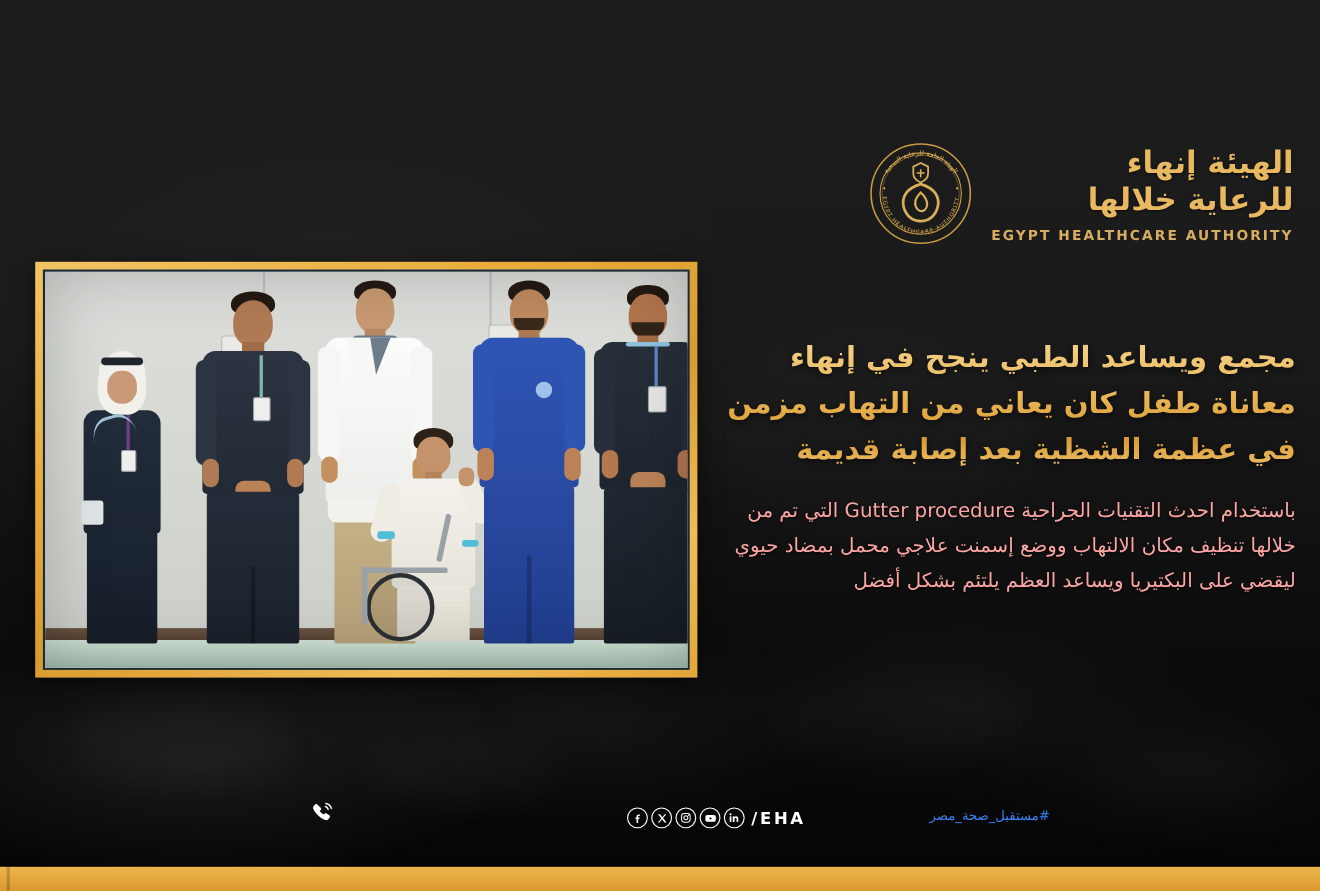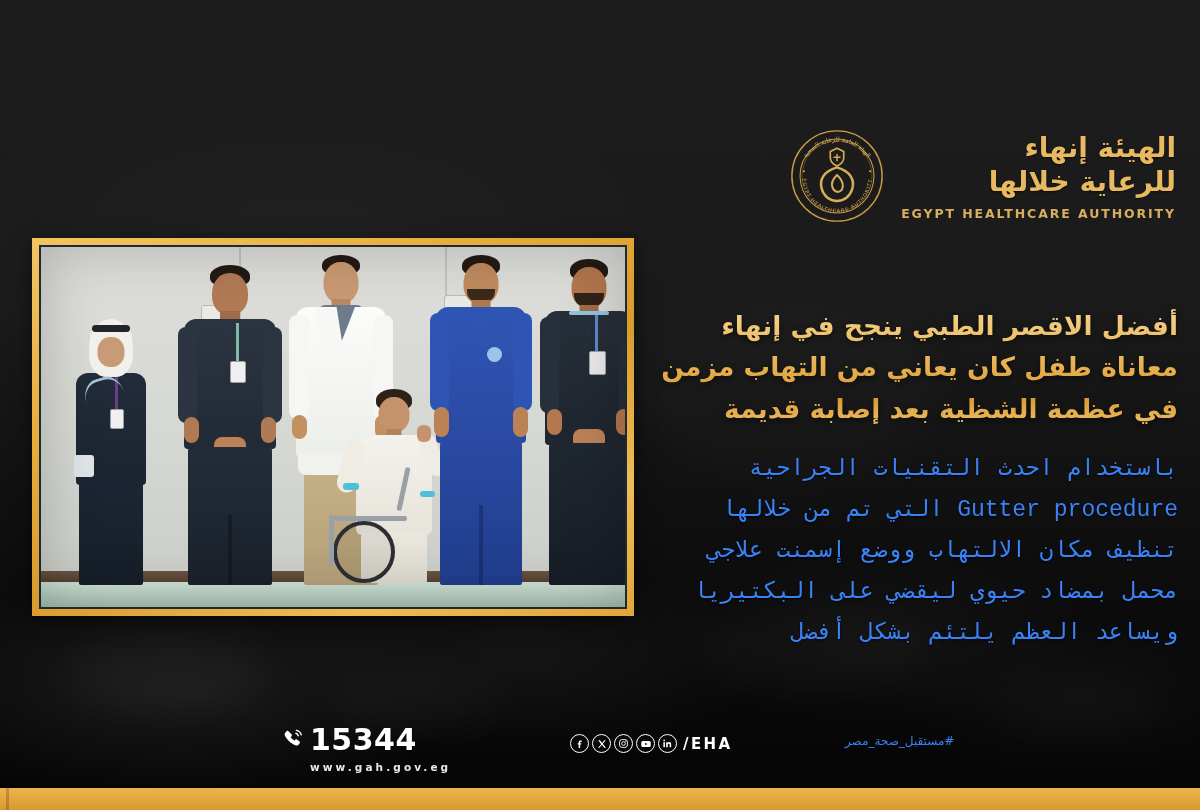--- a/index.html
+++ b/index.html
@@ -144,23 +144,22 @@
     font-size:26.5px; font-weight:800; line-height:1.56;
     letter-spacing:0px;
     background:linear-gradient(180deg,#f6d58d 0%,#e9b455 45%,#d99a31 75%,#f0c470 100%);
     -webkit-background-clip:text; background-clip:text;
     color:transparent; -webkit-text-fill-color:transparent;
     text-shadow:none;
     filter:drop-shadow(0 2px 3px rgba(0,0,0,.55));
   }
   .body-text {
     margin-top:20px;
-    color:#3b82f6; font-size:23px; line-height:1.78; font-weight:400;
+    color:#fca5a5; font-size:18px; line-height:1.78; font-weight:400;
     text-shadow:0 1px 2px rgba(0,0,0,.7);
-    font-family:Liberation Mono, monospace;
   }
 
   
   .footer { position:absolute; left:0; bottom:22px; width:1200px; height:68px; }
 
   .hotline { position:absolute; left:282px; top:5px; display:flex; align-items:flex-start; gap:6px; direction:ltr; }
   .hotline-num {
     color:#fff; font-size:30px; font-weight:800; line-height:1; letter-spacing:.5px;
   }
   .hotline-site {
@@ -340,38 +339,34 @@
           <div class="badge-tag" style="top:92px; left:50px; width:17px; height:24px; background:#e8e8e8;"></div>
           <div class="legs" style="top:184px; width:80px; height:142px; background:linear-gradient(180deg,#1f2730,#171d25);"></div>
         </div>
 
         <div class="photo-vignette"></div>
       </div>
     </div>
   </div>
 
   <div class="text-col">
-    <div class="headline">أفضل الاقصر الطبي ينجح في إنهاء معاناة طفل كان يعاني من التهاب مزمن في عظمة الشظية بعد إصابة قديمة</div>
+    <div class="headline">مجمع ويساعد الطبي ينجح في إنهاء معاناة طفل كان يعاني من التهاب مزمن في عظمة الشظية بعد إصابة قديمة</div>
     <div class="body-text">باستخدام احدث التقنيات الجراحية Gutter procedure التي تم من خلالها تنظيف مكان الالتهاب ووضع إسمنت علاجي محمل بمضاد حيوي ليقضي على البكتيريا ويساعد العظم يلتئم بشكل أفضل</div>
   </div>
 
   <div class="footer">
 
     <div class="hotline">
       <span class="phone-icon">
         <svg width="22" height="22" viewBox="0 0 24 24" aria-hidden="true">
           <path d="M6.8 3.4c-.7-.5-1.7-.3-2.2.4L3.2 5.7c-.5.7-.5 1.6-.1 2.4 1.5 3 3.6 5.6 6.2 7.6 2.2 1.7 4.6 2.9 6.4 3.4.9.3 1.8 0 2.3-.7l1.3-1.8c.5-.7.3-1.7-.4-2.2l-2.6-1.9c-.6-.4-1.4-.3-1.9.2l-1 1c-1.6-.9-3-2.1-4-3.6l1-1c.5-.5.6-1.3.2-1.9L6.8 3.4z" fill="#ffffff"></path>
           <path d="M15.6 2.6c2.6.5 4.7 2.4 5.4 4.9" fill="none" stroke="#ffffff" stroke-width="1.5" stroke-linecap="round"></path>
           <path d="M15.1 5.7c1.3.4 2.3 1.4 2.7 2.7" fill="none" stroke="#ffffff" stroke-width="1.5" stroke-linecap="round"></path>
         </svg>
       </span>
-      <div>
-        <div class="hotline-num">15344</div>
-        <div class="hotline-site">www.gah.gov.eg</div>
-      </div>
     </div>
 
     <div class="social">
       <span class="s-ico">
         <svg width="11" height="11" viewBox="0 0 24 24" aria-hidden="true">
             <path d="M14.5 8.5h2.2V5.6h-2.6c-2.5 0-3.9 1.5-3.9 3.9v1.7H8.1v3h2.1V22h3.2v-7.8h2.3l.4-3h-2.7V9.9c0-.9.3-1.4 1.1-1.4z" fill="#fff"></path>
           </svg>
       </span>
       <span class="s-ico">
         <svg width="10" height="10" viewBox="0 0 24 24" aria-hidden="true">

